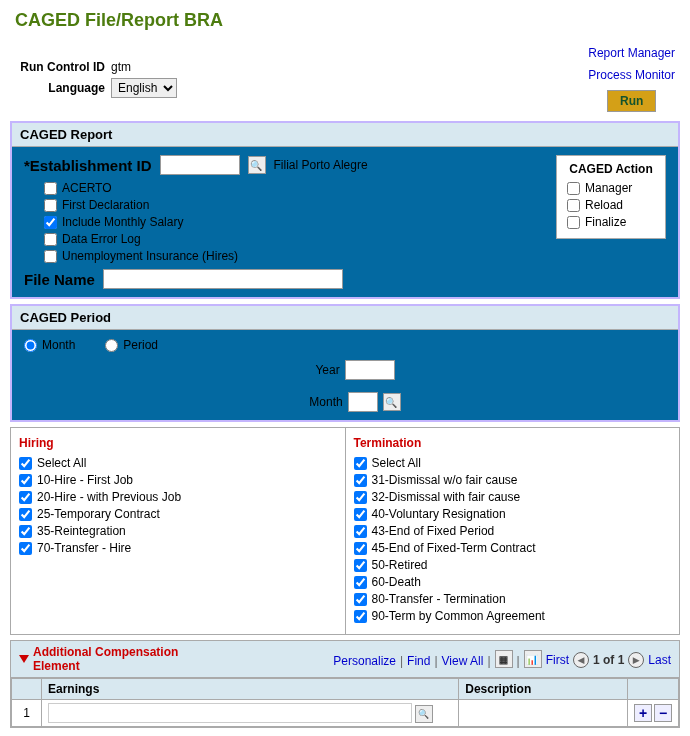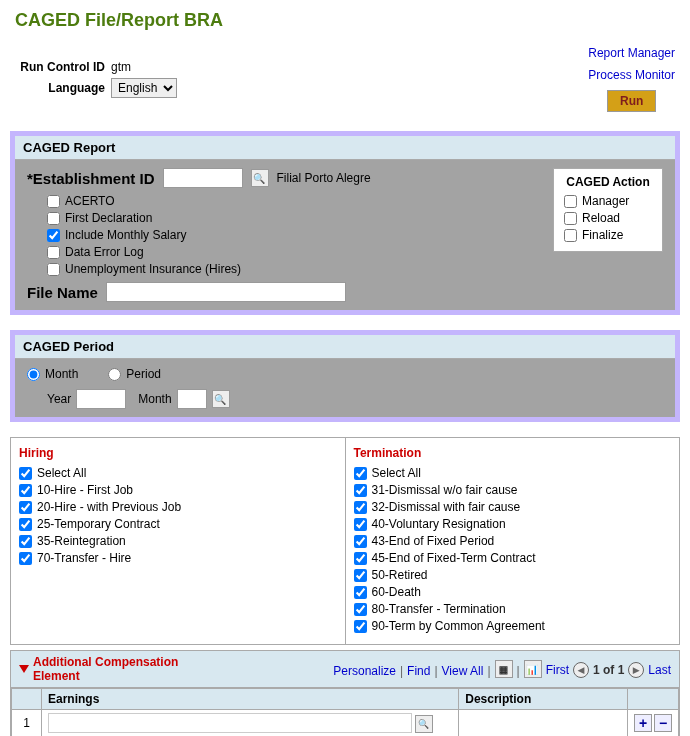--- a/index.html
+++ b/index.html
@@ -8,28 +8,28 @@
     .page-header { padding: 10px 15px 5px 15px; }
     .page-title { font-size: 18px; color: #4d7c0f; font-weight: bold; margin-bottom: 8px; }
 
     .top-controls { display: flex; align-items: center; justify-content: space-between; padding: 2px 15px 4px 15px; }
     .top-left { display: flex; flex-direction: column; gap: 4px; }
     .top-right { display: flex; align-items: center; gap: 8px; flex-direction: column; }
 
     .control-row { display: flex; align-items: center; gap: 6px; }
     .control-label { font-weight: bold; font-size: 12px; min-width: 90px; text-align: right; }
 
-    .run-btn { background: #d4a017; border: 1px solid #999; padding: 3px 12px; font-size: 12px; font-weight: bold; cursor: pointer; color: #7f1d1d; }
+    .run-btn { background: #d4a017; border: 1px solid #999; padding: 3px 12px; font-size: 12px; font-weight: bold; cursor: pointer; color: #14532d; }
 
     .nav-link { color: #00c; font-size: 12px; cursor: pointer; text-decoration: none; }
 
     select { font-size: 12px; border: 1px solid #999; padding: 1px 2px; }
     input[type="text"] { font-size: 12px; border: 1px solid #999; padding: 2px 4px; }
 
-    .section-box { border: 5px solid #c4b5fd; margin: 15px 10px; background: #a3a3a3; }
+    .section-box { border: 2px solid #c4b5fd; margin: 5px 10px; background: #0369a1; }
     .section-header { background: #d8e8f0; font-weight: bold; font-size: 13px; padding: 4px 8px; border-bottom: 1px solid #aaa; }
 
     .section-content { padding: 8px 12px; }
     .field-label { font-weight: bold; font-size: 15px; }
 
     .checkbox-group { margin-left: 20px; }
     .checkbox-row { display: flex; align-items: center; gap: 5px; margin-bottom: 3px; font-size: 12px; }
     .checkbox-row input[type="checkbox"] { margin: 0; }
 
     .search-icon-btn { display: inline-flex; align-items: center; justify-content: center; width: 18px; height: 18px; border: 1px solid #999; background: #eee; cursor: pointer; font-size: 10px; }
@@ -38,21 +38,21 @@
     .caged-action-title { font-weight: bold; font-size: 12px; text-align: center; margin-bottom: 5px; }
 
     .est-row { display: flex; align-items: center; gap: 8px; margin-bottom: 6px; }
 
     .file-name-row { display: flex; align-items: center; gap: 8px; margin-top: 6px; }
 
     .caged-period-content { padding: 8px 12px; }
     .radio-row { display: flex; align-items: center; gap: 30px; margin-bottom: 8px; }
     .radio-item { display: flex; align-items: center; gap: 5px; font-size: 12px; }
 
-    .period-fields { display: flex; align-items: center; gap: 12px; margin-left: 20px; }
+    .period-fields { display: flex; align-items: center; gap: 12px; margin-left: 20px; flex-direction: column; }
     .period-field { display: flex; align-items: center; gap: 5px; }
 
     .two-col { display: flex; gap: 0; margin: 5px 10px; border: 1px solid #aaa; }
     .col-half { flex: 1; border-right: 1px solid #aaa; padding: 8px; }
     .col-half:last-child { border-right: none; }
     .col-header { font-weight: bold; font-size: 12px; color: #c00; margin-bottom: 6px; }
 
     .check-list { list-style: none; }
     .check-list li { display: flex; align-items: center; gap: 5px; margin-bottom: 3px; font-size: 12px; }
     .check-list li input[type="checkbox"] { margin: 0; }

